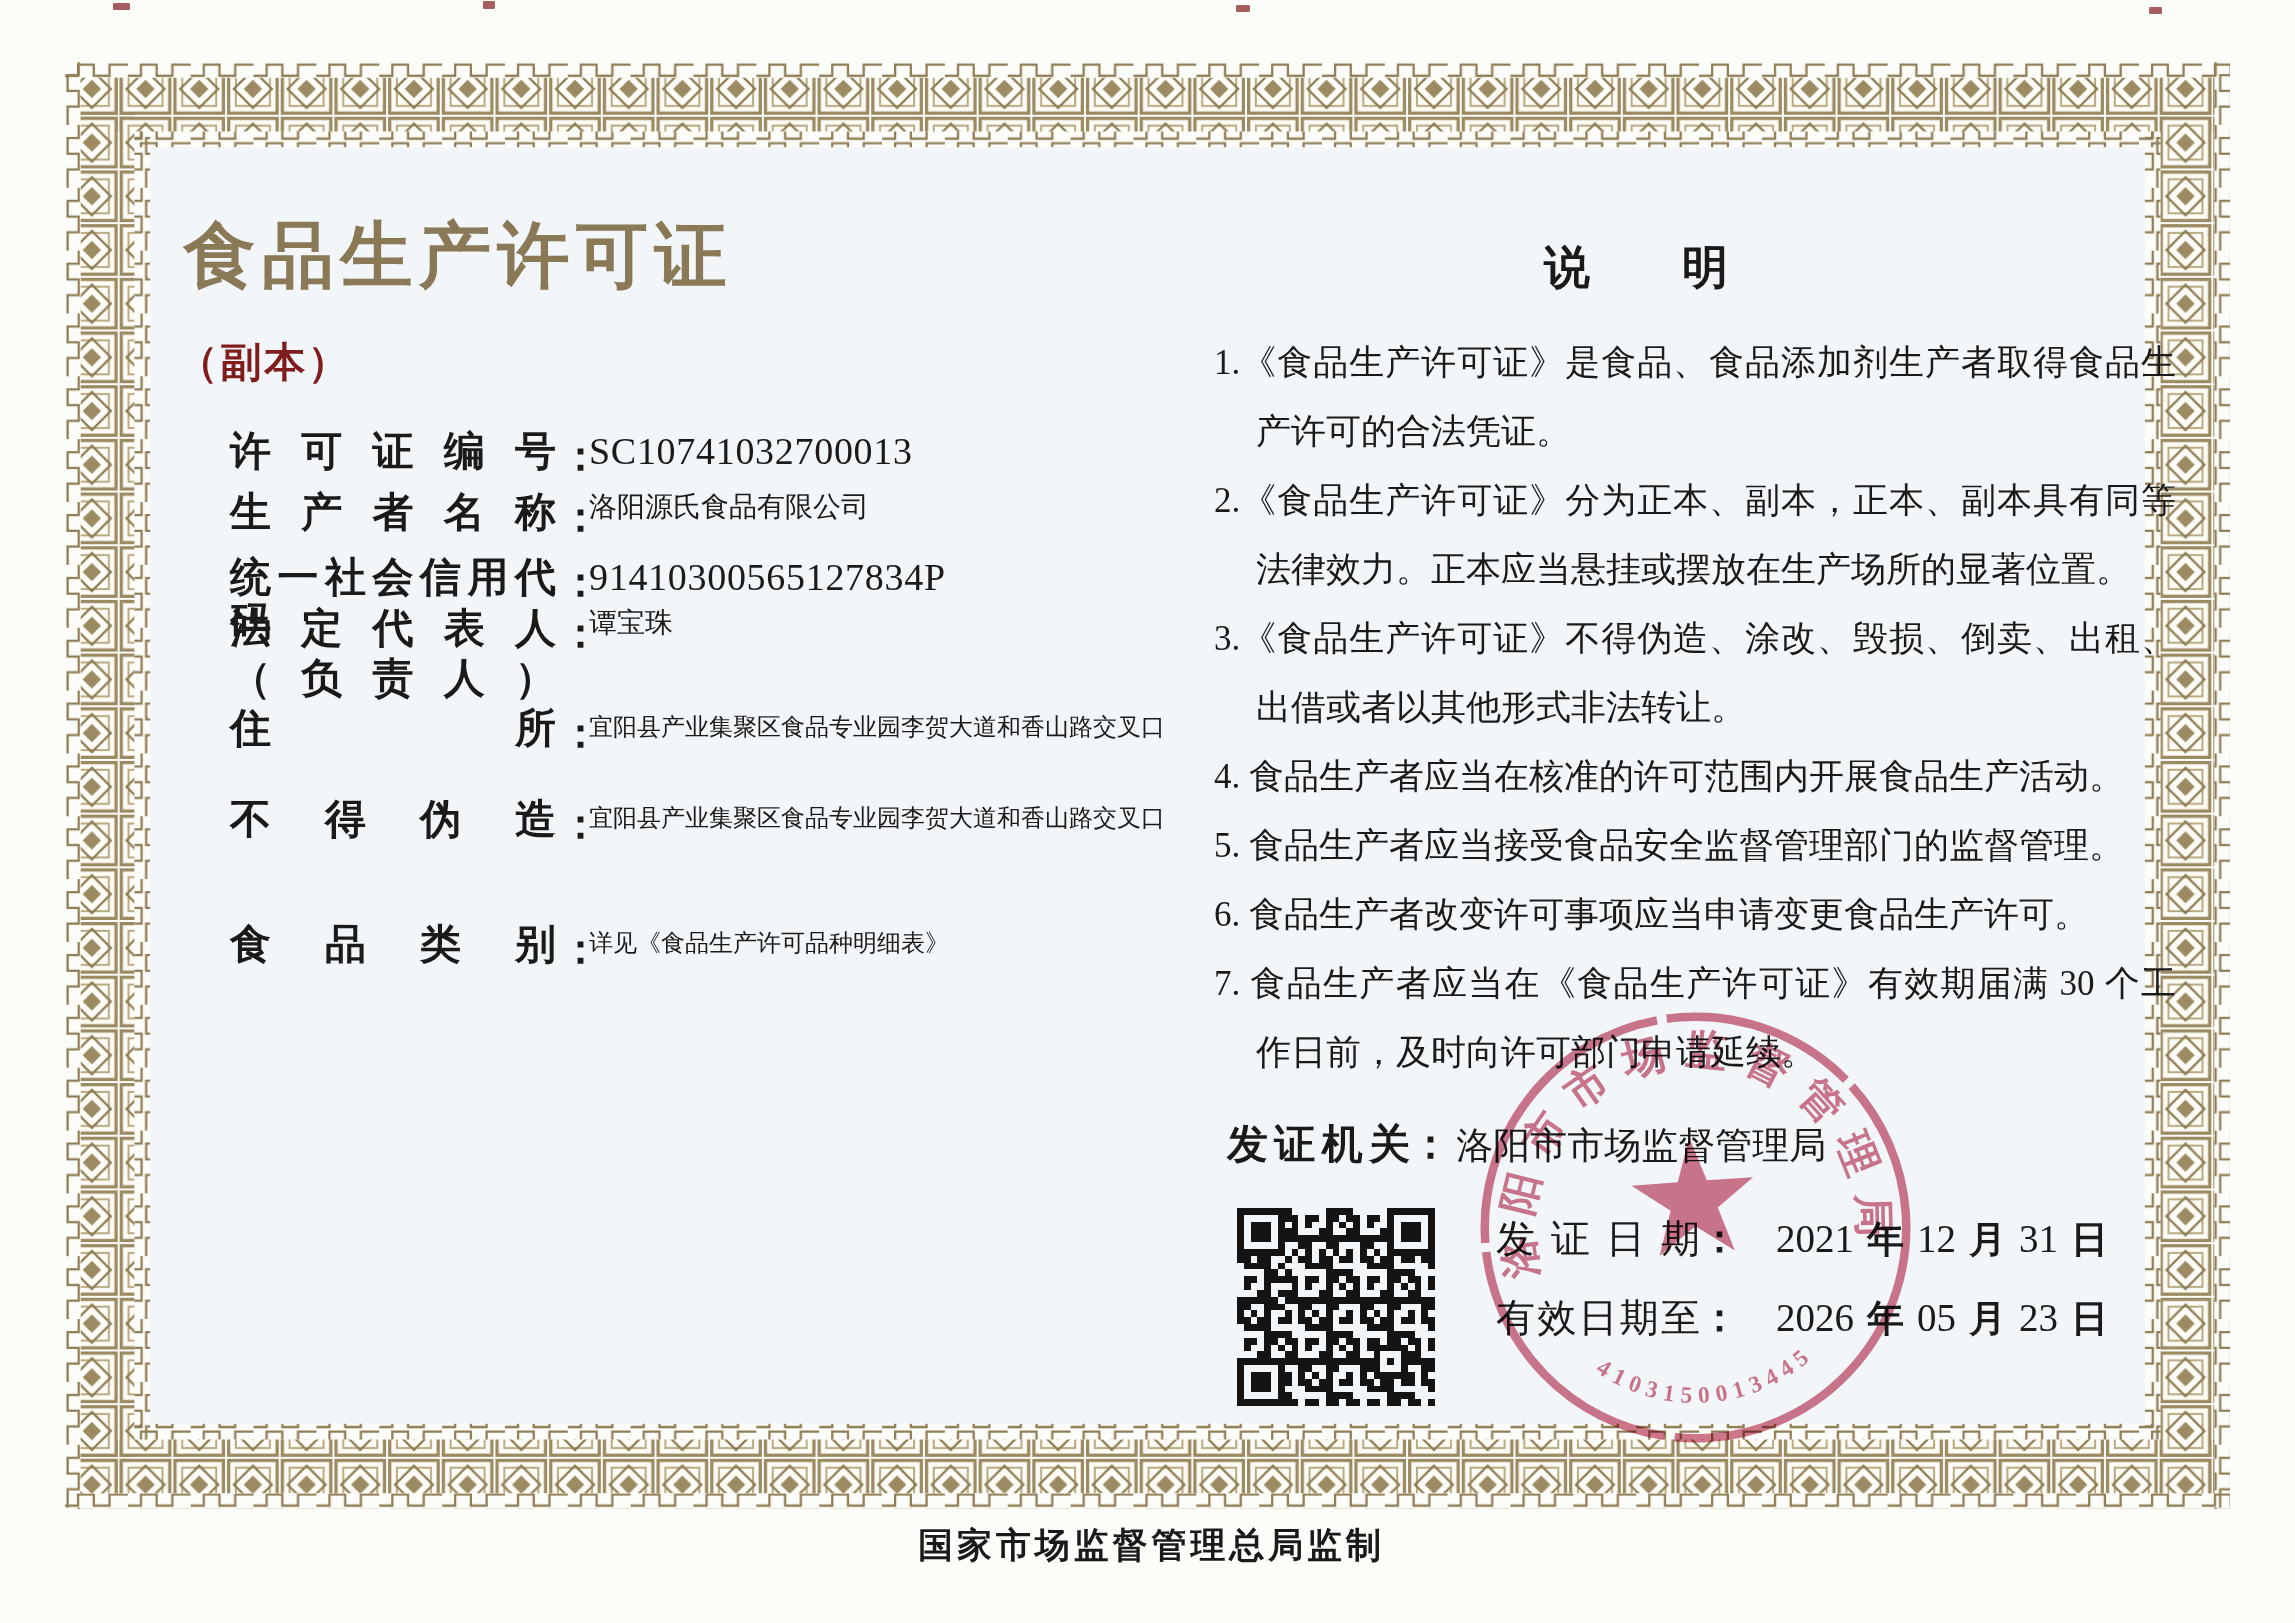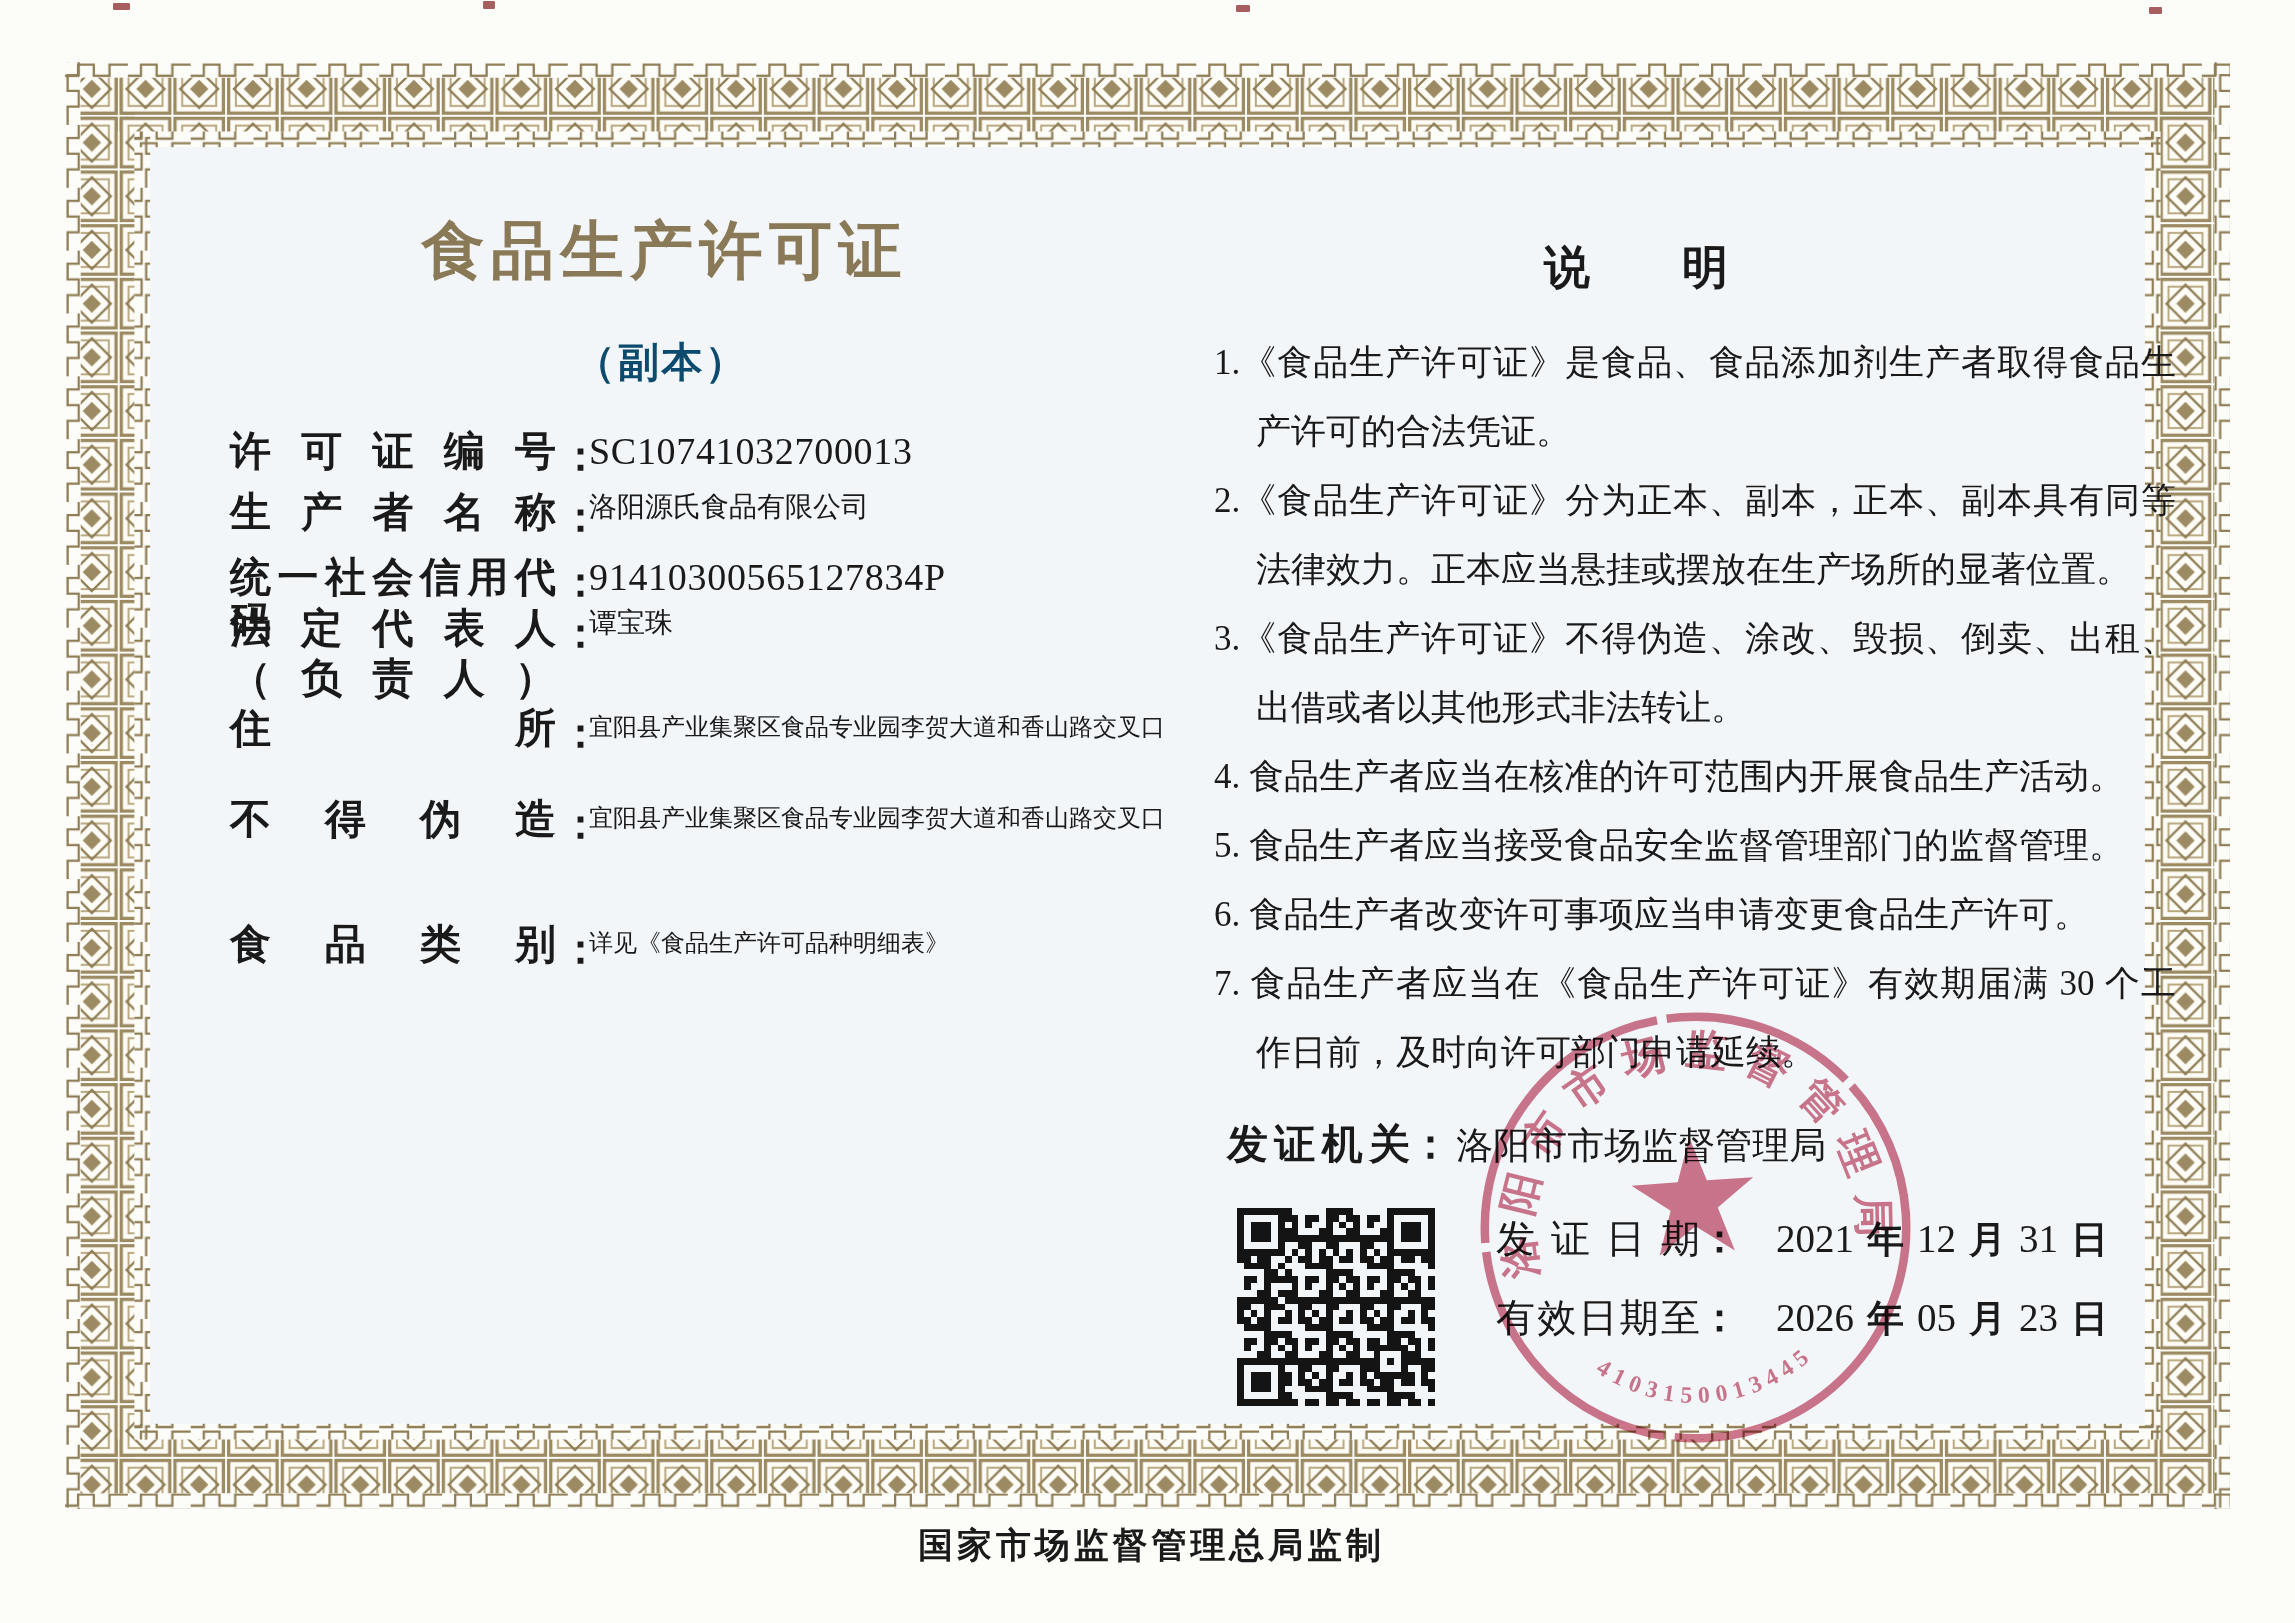--- a/index.html
+++ b/index.html
@@ -6,25 +6,25 @@
   #page{position:relative;width:2295px;height:1623px;background:#fcfcf9;overflow:hidden;
         font-family:"Liberation Serif","DejaVu Serif",serif;color:#1a1a1a;}
 
   
   .scan-mark{position:absolute;height:7.9px;background:#8b2a2a;opacity:.75;border-radius:1.3px;}
 
   
   #frame{position:absolute;left:65px;top:62px;}
 
   
-  .title{position:absolute;left:177px;top:208px;width:969px;text-align:center;
-         font-size:63px;font-weight:bold;letter-spacing:6.5px;color:#8a7956;
+  .title{position:absolute;left:177px;top:208px;width:969px;text-align:left;
+         font-size:72px;font-weight:bold;letter-spacing:6.5px;color:#8a7956;
          text-indent:6.5px;white-space:nowrap;}
-  .subtitle{position:absolute;left:177px;top:335px;width:969px;text-align:center;
-         font-size:41px;font-weight:bold;letter-spacing:2.6px;color:#0c4a6e;}
+  .subtitle{position:absolute;left:177px;top:335px;width:969px;
+         font-size:41px;font-weight:bold;letter-spacing:2.6px;color:#7f1d1d;}
 
   .row{position:absolute;left:0;width:1309px;height:59px;}
   .lab{position:absolute;left:230px;width:326px;font-size:41px;font-weight:bold;
        text-align:justify;text-align-last:justify;text-justify:inter-character;line-height:1.1;}
   .colon{position:absolute;left:560px;font-size:41px;font-weight:bold;}
   .val{position:absolute;left:589px;width:641px;font-size:28px;line-height:1.2;}
   .val-num{font-size:38px;letter-spacing:0.7px;}
   .val-wrap{width:632px;font-size:24px;line-height:43px;}
   .f0{top:429px}.f1{top:490px}.f2{top:555px}.f3{top:606px}.f3b{top:656px}
   .f4{top:706px}.f5{top:797px}.f6{top:922px}

